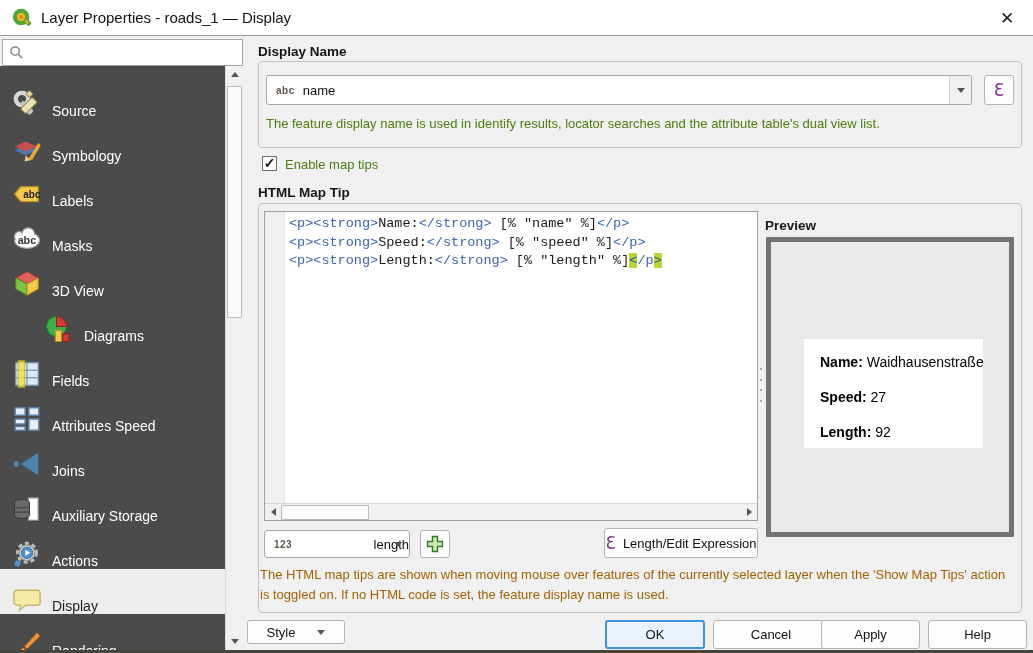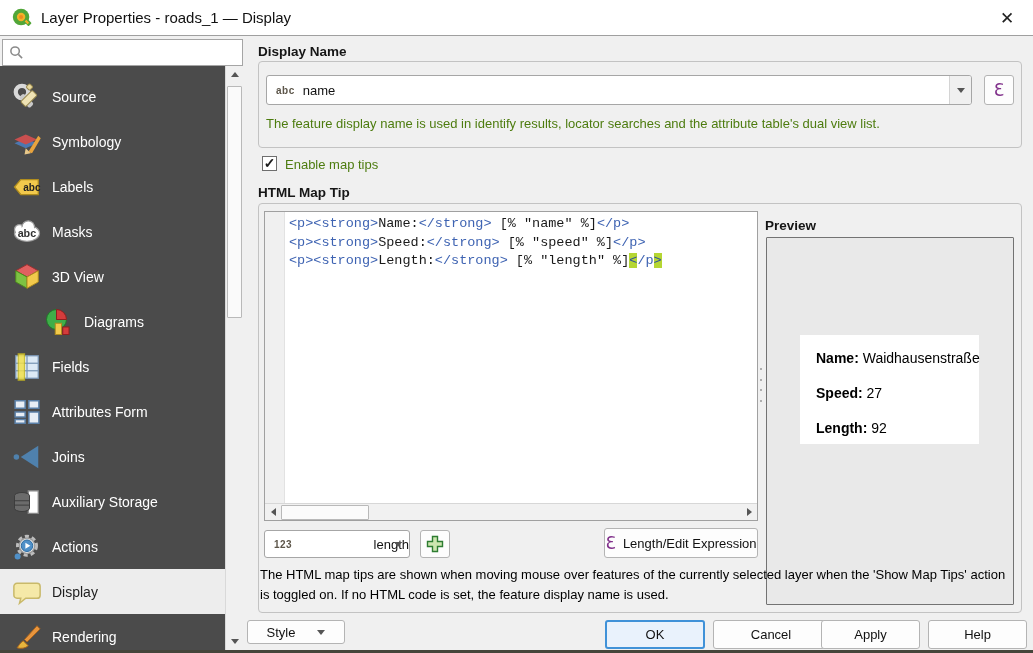--- a/index.html
+++ b/index.html
@@ -29,21 +29,21 @@
   }
   .search-box svg { margin-left:6px; }
   .search-input { border:none; outline:none; flex:1; height:20px; font-size:13px; background:transparent; }
   
   .sidebar {
     position:absolute; left:0; top:66px; width:225px; height:584px;
     background:#4b4b4b; overflow:hidden;
   }
   .side-item {
     position:absolute; left:0; width:225px; height:45px;
-    display:flex; align-items:center; color:#ffffff; font-size:14px; cursor:default;
+    display:flex; align-items:flex-end; color:#ffffff; font-size:14px; cursor:default;
   }
   .side-item .ic { width:30px; height:30px; margin-left:12px; margin-right:10px; flex:none; }
   .side-item.selected { background:#ededed; color:#1d1d1d; }
   .side-scroll {
     position:absolute; left:225px; top:66px; width:18px; height:584px;
     background:#f0f0f0; border-left:1px solid #d9d9d9;
   }
   .sb-btn { position:absolute; left:0; width:18px; height:17px; background:#f0f0f0;
             display:flex; align-items:center; justify-content:center; }
   .sb-thumb { position:absolute; left:1px; top:20px; width:15px; height:232px;
@@ -89,33 +89,33 @@
     flex:1; font-family:"Liberation Mono", monospace; font-size:13.5px; line-height:18.5px;
     padding:3px 0 0 4px; white-space:pre; color:#1a1a1a;
   }
   .tok-tag { color:#3e63b2; }
   .tok-hl  { color:#2d4f9e; background:#b5d633; }
   .hscroll { height:17px; background:#f1f1f1; border-top:1px solid #d7d7d7; display:flex; align-items:center; }
   .hs-btn { width:16px; height:16px; display:flex; align-items:center; justify-content:center; }
   .hs-thumb { width:88px; height:15px; background:#fbfbfb; border:1px solid #b9b9b9; border-radius:1px; }
   
   .preview-frame {
-    position:absolute; left:766px; top:237px; width:248px; height:368px;
-    background:#e9e9e9; border:1px solid #737373; border-radius:1px;
+    position:absolute; left:766px; top:237px; width:248px; height:300px;
+    background:#e9e9e9; border:5px solid #737373; border-radius:1px;
   }
   .preview-card {
     position:absolute; left:33px; top:97px; width:179px; height:109px; background:#ffffff;
     padding:15px 8px 0 16px; font-size:14px; color:#000;
   }
   .preview-row { margin-bottom:19px; white-space:nowrap; }
   .preview-row b { font-weight:bold; }
   .split-dots { position:absolute; left:759px; top:368px; width:4px; height:34px;
                 display:flex; flex-direction:column; justify-content:space-between; align-items:center; }
   .split-dots i { width:2px; height:2px; background:#9a9a9a; border-radius:50%; }
-  .hint { position:absolute; left:260px; top:565px; width:758px; font-size:13px; line-height:20px; color:#000000; }
+  .hint { position:absolute; left:260px; top:565px; width:758px; font-size:13px; line-height:20px; color:#a16207; }
   .bottom-strip { position:absolute; left:0; top:650px; width:1033px; height:3px; background:#45453a; }
 </style>
 </head>
 <body>
 
 <div class="window">
 
   <div class="titlebar">
     <svg class="app-icon" viewBox="0 0 24 24">
       <circle cx="11" cy="11" r="9" fill="#51a638"></circle>
@@ -204,21 +204,21 @@
         <span>Fields</span>
       </div>
       <div class="side-item" style="top: 323px;">
         <span class="ic"><svg viewBox="0 0 24 24">
             <rect x="2.5" y="3" width="8" height="6" fill="#e8eef5" stroke="#5b80a8" stroke-width="1.2"></rect>
             <rect x="13.5" y="3" width="8" height="6" fill="#e8eef5" stroke="#5b80a8" stroke-width="1.2"></rect>
             <rect x="2.5" y="12" width="8" height="4" fill="#e8eef5" stroke="#5b80a8" stroke-width="1.2"></rect>
             <rect x="13.5" y="12" width="8" height="9" fill="#e8eef5" stroke="#5b80a8" stroke-width="1.2"></rect>
             <rect x="2.5" y="18" width="8" height="3" fill="#e8eef5" stroke="#5b80a8" stroke-width="1.2"></rect>
           </svg></span>
-        <span>Attributes Form</span>
+        <span>Attributes Speed</span>
       </div>
       <div class="side-item" style="top: 368px;">
         <span class="ic"><svg viewBox="0 0 24 24">
             <circle cx="3.5" cy="12" r="2.2" fill="#4f81ad"></circle>
             <path d="M21 3 v18 L7 12z" fill="#4f81ad"></path>
           </svg></span>
         <span>Joins</span>
       </div>
       <div class="side-item" style="top: 413px;">
         <span class="ic"><svg viewBox="0 0 24 24">

